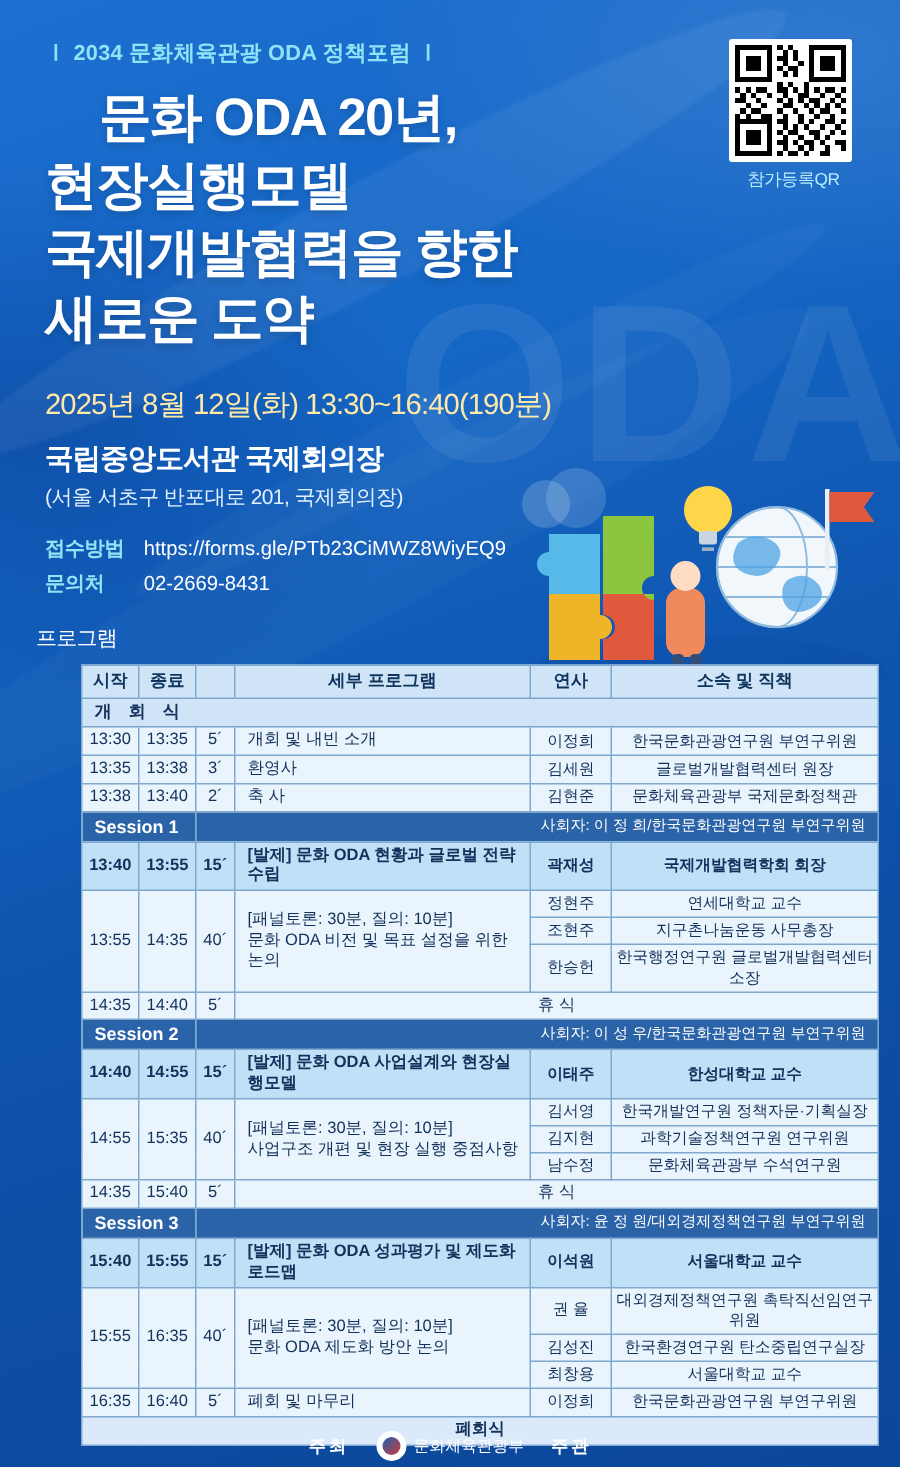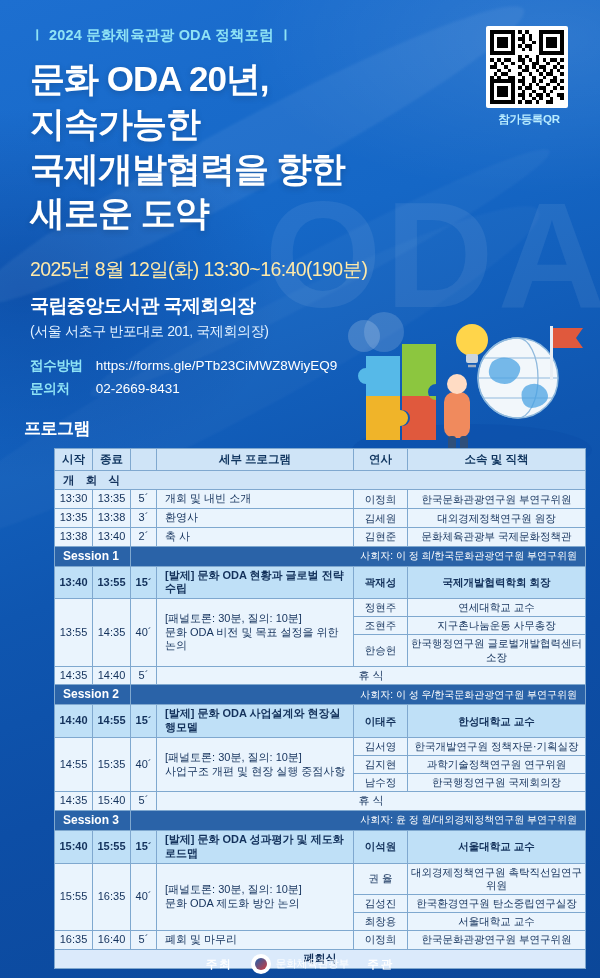--- a/index.html
+++ b/index.html
@@ -36,52 +36,52 @@
   .header{position:relative;padding:26px 30px 0 30px;}
   .kicker{
     color:#8fe3f5; font-size:14.5px; font-weight:bold; letter-spacing:.2px;
     margin-bottom:12px;
   }
   .title{
     color:#ffffff; font-weight:bold; font-size:35px; line-height:1.28;
     letter-spacing:-1px; text-shadow:0 2px 6px rgba(0,0,0,.18);
     max-width:420px;
   }
-  .title .l1{ color:#ffffff; }
+  .title .l1{ color:#ffffff;margin-left:36px; }
   .title .l2{ display:block; }
   .title .l3{ display:block; }
   .title .l4{ display:block; }
 
   .qr-wrap{
     position:absolute; right:28px; top:26px; width:86px; text-align:center;
   }
   .qr{
     width:82px;height:82px;background:#fff;padding:4px;border-radius:2px;
     display:block;
   }
   .qr svg{display:block;}
   .qr-label{
-    margin-top:4px;color:#b9ecff;font-size:11.5px;font-weight:bold;letter-spacing:-.3px;
+    margin-top:4px;color:#b9ecff;font-size:11.5px;font-weight:normal;letter-spacing:-.3px;
   }
 
   
   .meta{ position:relative; padding:20px 30px 0 30px; }
   .meta .date{ color:#ffe9a8; font-size:19.5px; font-weight:normal; letter-spacing:-.6px; }
   .meta .place{ color:#ffffff; font-size:19px; font-weight:bold; margin-top:10px; letter-spacing:-.6px;}
   .meta .addr{ color:#e2f1ff; font-size:14px; margin-top:4px; letter-spacing:-.4px;}
   .reg{ margin-top:14px; font-size:13.5px; line-height:1.7; }
   .reg .k{ color:#8fe3f5; font-weight:bold; display:inline-block; width:62px; letter-spacing:-.3px;}
   .reg .v{ color:#ffffff; }
 
   
   .illus{ position:absolute; right:8px; top:300px; width:270px; height:185px; }
 
   
   .program-title{
-    color:#ffffff; font-size:17px; font-weight:bold; padding:16px 0 8px 24px;
+    color:#ffffff; font-size:14px; font-weight:normal; padding:16px 0 8px 24px;
     position:relative; letter-spacing:-.5px;
   }
   .table-wrap{ padding:0 14px; position:relative;margin-left:40px; }
   table{ width:100%; border-collapse:collapse; background:#eaf4fd; table-layout:fixed;}
   table td, table th{
     border:1px solid #7fa8cf; font-size:11px; color:#13315b; padding:2px 3px;
     text-align:center; vertical-align:middle; line-height:1.25;
   }
   thead th{
     background:#cfe4f7; font-weight:bold; font-size:11.5px; height:22px; color:#10355f;
@@ -130,24 +130,24 @@
 <body>
 
 <div class="poster">
 
   <div class="streak s1"></div>
   <div class="streak s2"></div>
   <div class="streak s3"></div>
   <div class="ghost">ODA</div>
 
   <div class="header">
-    <div class="kicker">Ⅰ 2024 문화체육관광 ODA 정책포럼 Ⅰ</div>
+    <div class="kicker">Ⅰ 2034 문화체육관광 ODA 정책포럼 Ⅰ</div>
     <div class="title">
       <span class="l1">문화 ODA 20년,</span>
-      <span class="l2">지속가능한</span>
+      <span class="l2">현장실행모델</span>
       <span class="l3">국제개발협력을 향한</span>
       <span class="l4">새로운 도약</span>
     </div>
 
     <div class="qr-wrap">
       <span class="qr">
         <svg width="74" height="74" viewBox="0 0 21 21" shape-rendering="crispEdges">
           <rect width="21" height="21" fill="#fff"></rect>
           <g fill="#000">
             <rect x="0" y="0" width="7" height="1"></rect>
@@ -348,21 +348,21 @@
           <td class="prog">개회 및 내빈 소개</td>
           <td class="spk">이정희</td>
           <td class="org">한국문화관광연구원 부연구위원</td>
         </tr>
         <tr>
           <td>13:35</td>
           <td>13:38</td>
           <td>3´</td>
           <td class="prog">환영사</td>
           <td class="spk">김세원</td>
-          <td class="org">대외경제정책연구원 원장</td>
+          <td class="org">글로벌개발협력센터 원장</td>
         </tr>
         <tr>
           <td>13:38</td>
           <td>13:40</td>
           <td>2´</td>
           <td class="prog">축  사</td>
           <td class="spk">김현준</td>
           <td class="org">문화체육관광부 국제문화정책관</td>
         </tr>
 
@@ -422,21 +422,21 @@
 사업구조 개편 및 현장 실행 중점사항</td>
           <td class="spk">김서영</td>
           <td class="org">한국개발연구원 정책자문·기획실장</td>
         </tr>
         <tr>
           <td class="spk">김지현</td>
           <td class="org">과학기술정책연구원 연구위원</td>
         </tr>
         <tr>
           <td class="spk">남수정</td>
-          <td class="org">한국행정연구원 국제회의장</td>
+          <td class="org">문화체육관광부 수석연구원</td>
         </tr>
         <tr>
           <td>14:35</td>
           <td>15:40</td>
           <td>5´</td>
           <td class="rest" colspan="3">휴 식</td>
         </tr>
 
         <tr>
           <td class="sess-label" colspan="2">Session 3</td>

